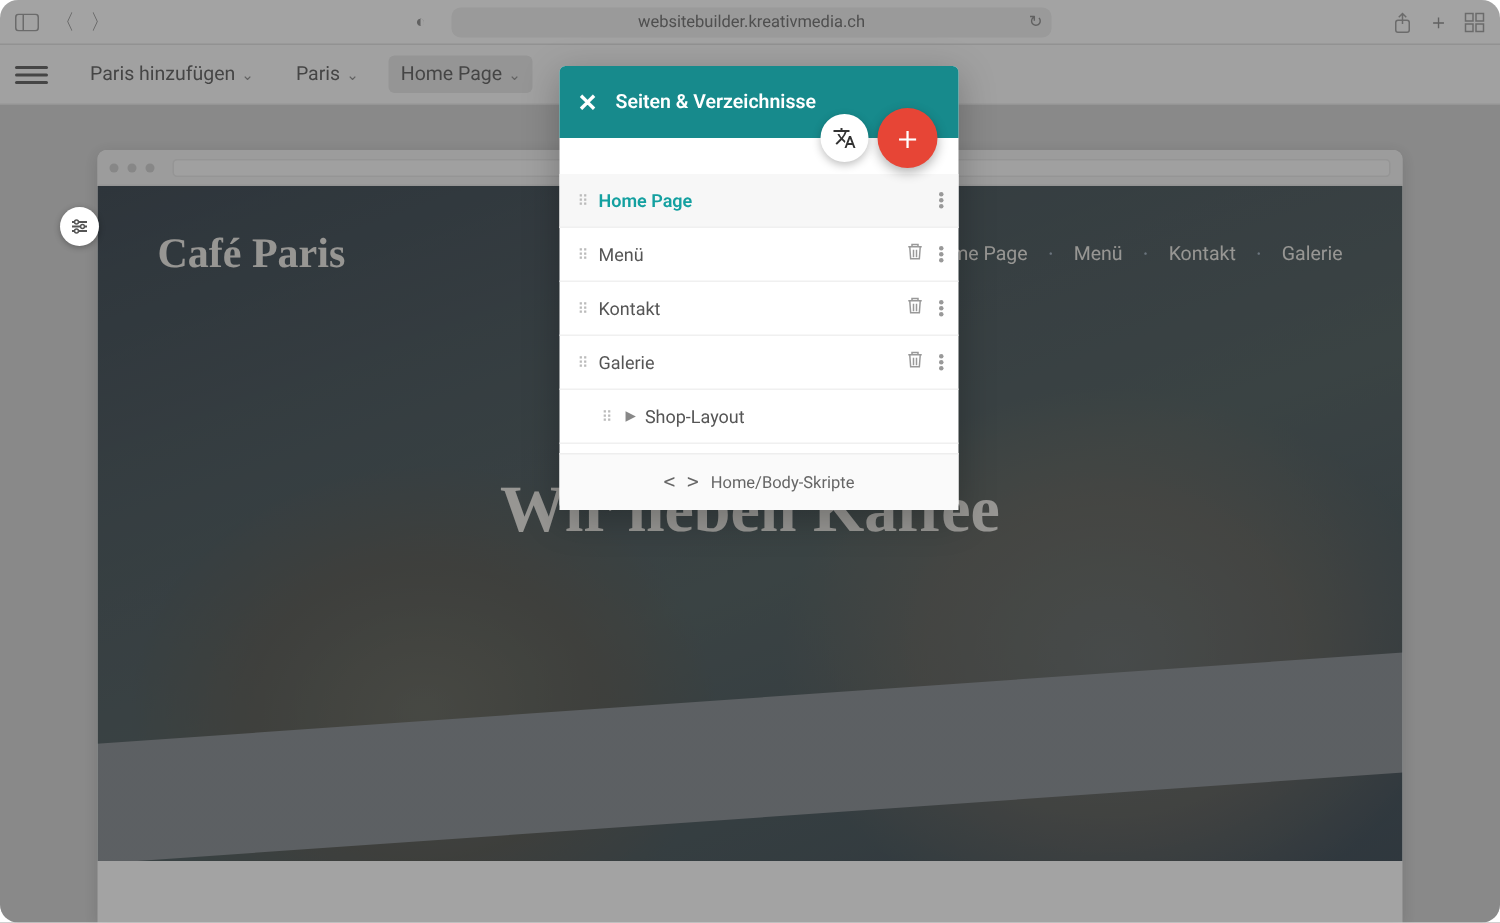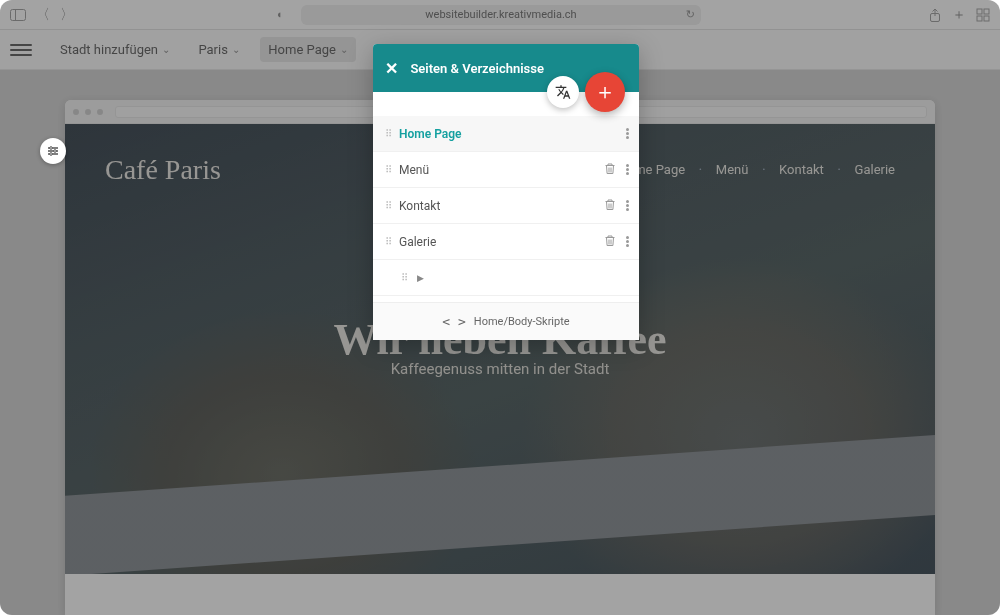--- a/index.html
+++ b/index.html
@@ -91,21 +91,21 @@
   opacity:0.55;
 }
 .hero::after {
   content:""; position:absolute; inset:0;
   background: linear-gradient(rgba(30,40,50,0.55), rgba(30,40,50,0.55));
 }
 .hero-content { position:relative; z-index:2; height:100%; }
 .site-logo {
   position:absolute; top:30px; left:40px;
   font-family: Georgia, "Times New Roman", serif;
-  font-size:28px; font-weight:normal; color:#e9e7e2;
+  font-size:28px; font-weight:bold; color:#e9e7e2;
 }
 .site-nav {
   position:absolute; top:38px; right:40px;
   display:flex; gap:14px; align-items:center;
   font-size:13px; color:#e9e7e2;
 }
 .site-nav .sep { color:#9ab; font-size:8px;}
 .hero-title {
   position:absolute; top:190px; left:0; right:0;
   text-align:center;
@@ -241,21 +241,21 @@
   </div>
 </div>
 
 <div class="editor-toolbar">
   <div class="hamburger">
       <span></span>
       <span></span>
       <span></span>
     </div>
   <div class="tb-item">
-    <span>Stadt hinzufügen</span>
+    <span>Paris hinzufügen</span>
     <span class="chev">⌄</span>
   </div>
   <div class="tb-item">
     <span>Paris</span>
     <span class="chev">⌄</span>
   </div>
   <div class="tb-item active-page">
     <span>Home Page</span>
     <span class="chev">⌄</span>
   </div>
@@ -275,21 +275,20 @@
         <div class="site-nav">
           <span>Home Page</span>
             <span class="sep">•</span>
           <span>Menü</span>
             <span class="sep">•</span>
           <span>Kontakt</span>
             <span class="sep">•</span>
           <span>Galerie</span>
         </div>
         <div class="hero-title">Wir lieben Kaffee</div>
-        <div class="hero-sub">Kaffeegenuss mitten in der Stadt</div>
       </div>
       <div class="footer-slant"></div>
     </div>
   </div>
 </div>
 
 <div class="dim"></div>
 
 <div class="settings-badge">
   <svg width="14" height="14" viewBox="0 0 14 14">
@@ -372,20 +371,21 @@
             <span></span>
             <span></span>
             <span></span>
           </div>
       </div>
     </div>
 
     <div class="pop-item child">
       <span class="drag-handle">⠿</span>
       <span class="expand-arrow">▶</span>
+      <span class="pop-label">Shop-Layout</span>
     </div>
 
   </div>
   <div class="pop-footer">
     <span class="codeicon">&lt; &gt;</span>
     <span>Home/Body-Skripte</span>
   </div>
 </div>
 
 </body></html>

